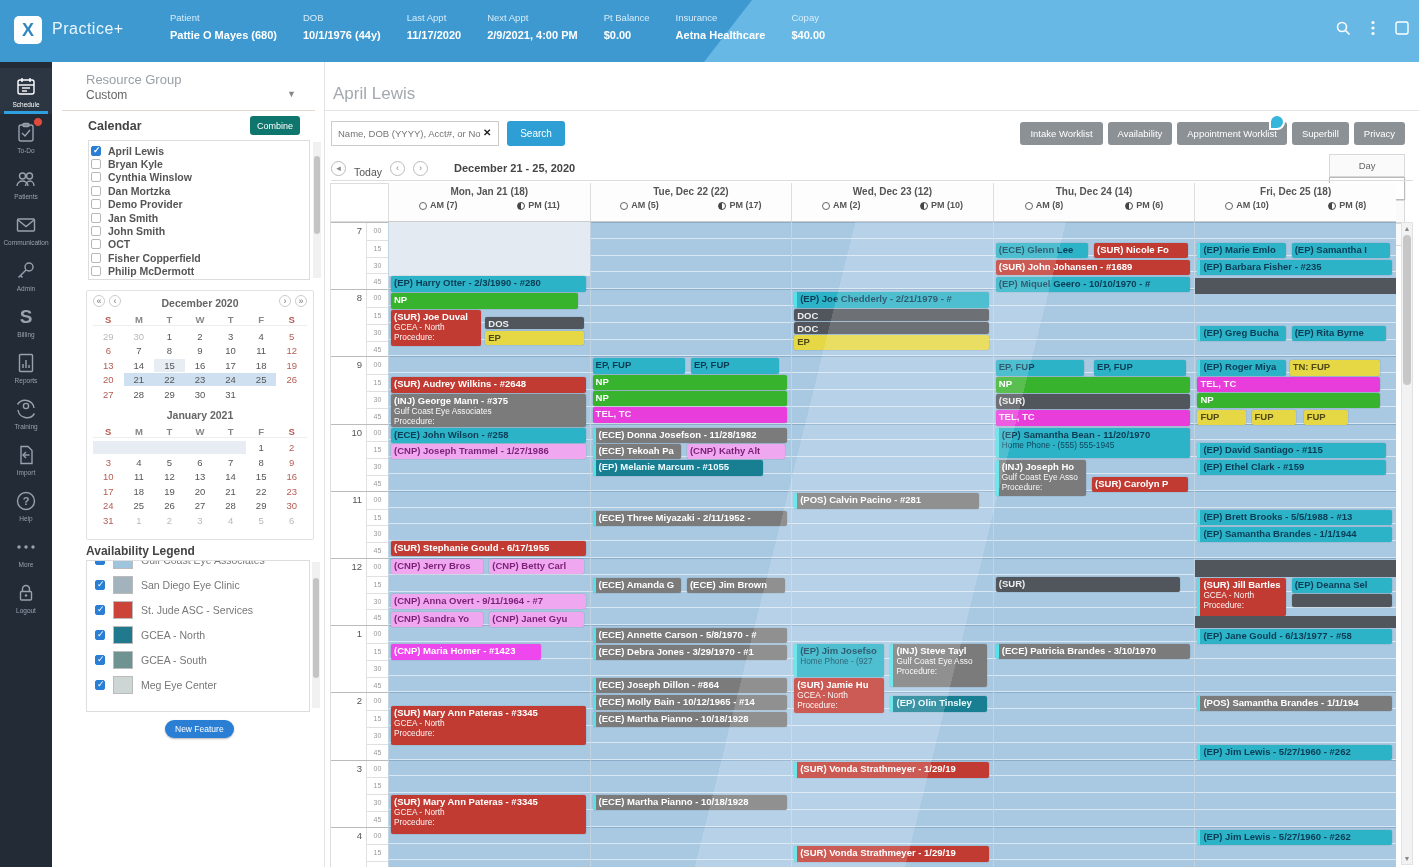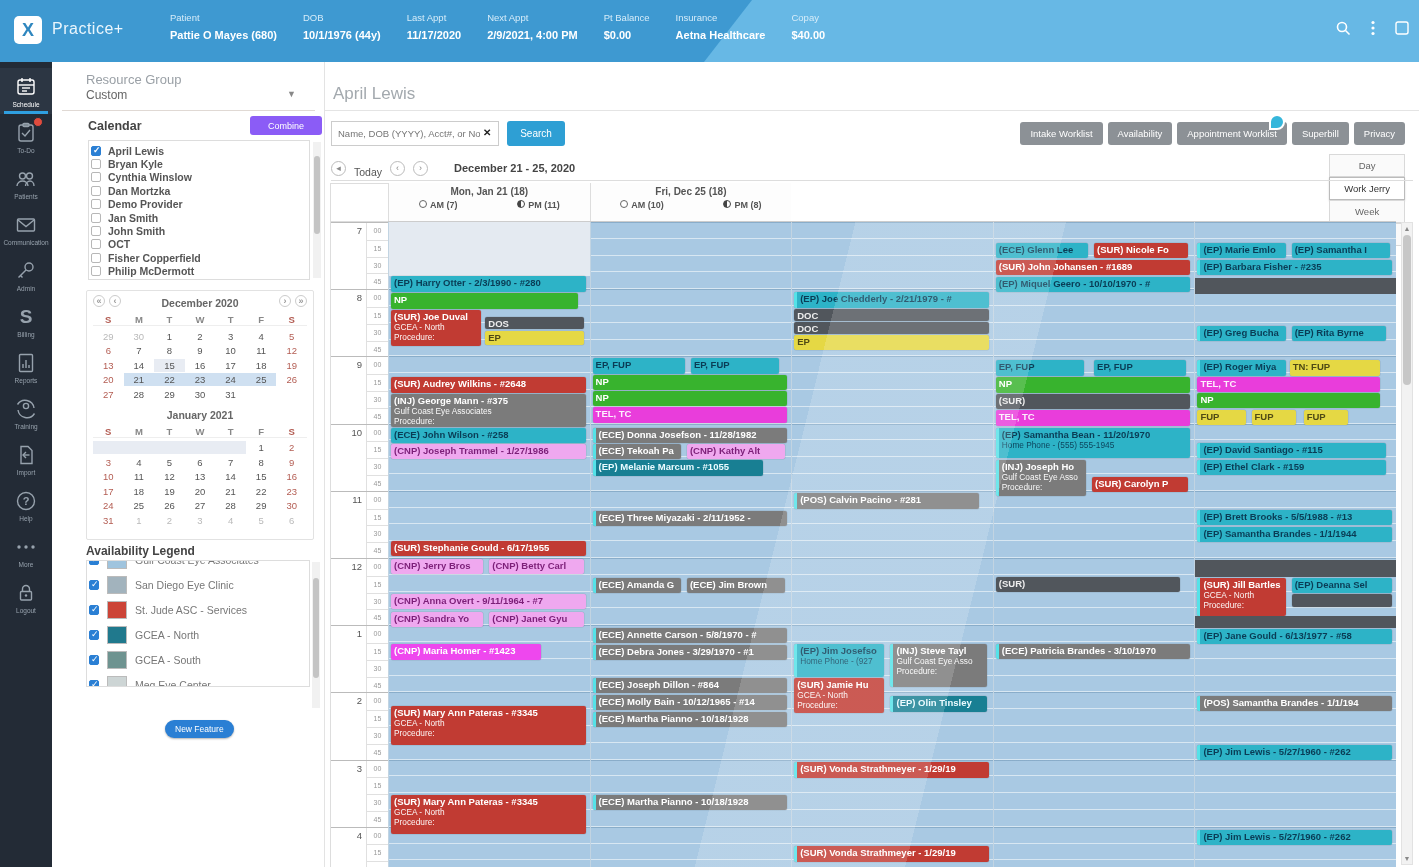--- a/index.html
+++ b/index.html
@@ -29,42 +29,42 @@
   .sb-icon svg { width:24px; height:24px; stroke:currentColor; fill:none; stroke-width:1.4; }
   .sb-badge { position:absolute; right:-5px; top:-4px; width:10px; height:10px; border-radius:50%; background:#e04b3d; border:1px solid #232b36; }
 
   
   #left-panel { position:absolute; left:52px; top:62px; width:273px; height:805px; background:#fff; border-right:1px solid #e3e3e3; font-size:11px; color:#555; }
   .rg-label { position:absolute; left:34px; top:10px; font-size:13px; color:#9aa0a6; }
   .rg-select { position:absolute; left:34px; top:26px; width:210px; font-size:12px; color:#666; }
   .rg-caret { position:absolute; right:0; top:1px; font-size:9px; color:#888; }
   .rg-divider { position:absolute; left:10px; top:48px; width:253px; border-bottom:1px solid #e0d9d4; }
   .cal-header { position:absolute; left:36px; top:57px; font-size:12.5px; font-weight:bold; color:#444; }
-  .combine-btn { position:absolute; left:198px; top:54px; width:72px; height:19px; background:#8b5cf6; color:#fff; border:none; border-radius:3px; font-size:9px; }
+  .combine-btn { position:absolute; left:198px; top:54px; width:50px; height:19px; background:#0f766e; color:#fff; border:none; border-radius:3px; font-size:9px; }
   .prov-list { position:absolute; left:36px; top:78px; width:222px; height:140px; border:1px solid #ddd; overflow:hidden; padding:3px 2px; }
   .prov-row { display:flex; align-items:center; gap:7px; height:13.4px; font-weight:bold; color:#555; font-size:10.5px; }
   .cb { width:10px; height:10px; border:1px solid #b7b7b7; border-radius:2px; background:#fff; flex:0 0 auto; }
   .cb.on { background:#2a7fd4; border-color:#2a7fd4; position:relative; }
   .cb.on::after { content:"✓"; position:absolute; left:1px; top:-2px; color:#fff; font-size:9px; }
   .prov-scroll { position:absolute; right:3px; top:80px; width:8px; height:136px; background:#f1f1f1; }
   .prov-scroll .thumb { position:absolute; left:1px; top:14px; width:6px; height:78px; background:#c4c4c4; border-radius:3px; }
   .minical-wrap { position:absolute; left:34px; top:228px; width:228px; height:250px; border:1px solid #e2e2e2; border-radius:2px; padding:4px 6px; }
   .mc-title { text-align:center; font-size:10.5px; color:#666; font-weight:bold; margin:2px 0 4px; position:relative; }
   .mc-nav { position:absolute; top:-2px; font-size:9px; color:#999; display:flex; gap:4px; }
   .mc-nav.l { left:0; } .mc-nav.r { right:0; }
   .mc-nav span { width:12px; height:12px; border:1px solid #ccc; border-radius:50%; text-align:center; line-height:11px; }
   .mc-grid { display:grid; grid-template-columns:repeat(7,1fr); row-gap:1.5px; }
   .mc-cell { text-align:center; font-size:9.5px; color:#555; height:13px; line-height:13px; }
   .mc-cell.hd { color:#888; font-weight:bold; border-bottom:1px solid #eee; margin-bottom:2px; }
   .mc-cell.hd.wkd, .mc-cell.wkd { color:#b35c52; }
   .mc-cell.mut { color:#b9b9b9; }
   .mc-cell.sel { background:#cfe0f1; }
   .mc-cell.tod { background:#e8ecf3; }
   .legend-header { position:absolute; left:34px; top:482px; font-size:12px; font-weight:bold; color:#444; }
-  .legend-list { position:absolute; left:34px; top:498px; width:224px; height:127px; border:1px solid #ddd; overflow:hidden; padding:0 2px; }
+  .legend-list { position:absolute; left:34px; top:498px; width:224px; height:152px; border:1px solid #ddd; overflow:hidden; padding:0 8px; }
   .lg-row { display:flex; align-items:center; gap:8px; height:25px; font-size:10.5px; color:#777; }
   .lg-row:first-child { margin-top:-14px; }
   .lg-swatch { width:20px; height:18px; border:1px solid #bbb; flex:0 0 auto; }
   .legend-scroll { position:absolute; right:4px; top:500px; width:8px; height:146px; background:#f1f1f1; }
   .legend-scroll .thumb { position:absolute; left:1px; top:16px; width:6px; height:100px; background:#c4c4c4; border-radius:3px; }
   .newfeat-btn { position:absolute; left:113px; top:658px; background:#2a7fd4; color:#fff; border:none; border-radius:9px; font-size:8.5px; padding:4px 10px; box-shadow:0 1px 2px rgba(0,0,0,.3); }
 
   
   #main { position:absolute; left:325px; top:62px; width:1094px; height:805px; background:#fff; }
   .main-title { position:absolute; left:8px; top:22px; font-size:17px; color:#a3a9ae; }
@@ -83,21 +83,21 @@
   .toolbar-rule { position:absolute; left:6px; top:118px; width:1082px; border-bottom:1px solid #ddd; }
   .view-toggle { position:absolute; right:14px; top:92px; display:flex;flex-direction:column; }
   .vt-btn { border:1px solid #d9d9d9; background:#fafafa; color:#666; font-size:9.5px; padding:5px 14px; }
   .vt-btn.active { background:#fff; border-color:#bbb; box-shadow:0 1px 2px rgba(0,0,0,.15); color:#333; }
 
   
   #day-headers { position:absolute; left:63px; top:121px; width:1008px; height:39px; display:flex; border-bottom:1px solid #ccc; }
   .dh-cell { width:201.6px; border-left:1px solid #ddd; text-align:center; padding-top:3px; background:#fdfdfd; }
   .dh-l1 { font-size:10px; font-weight:bold; color:#555; }
   .dh-l2 { display:flex; justify-content:space-around; margin-top:3px; font-size:9px; font-weight:bold; color:#555; }
-  .ampm { display:flex; align-items:flex-start; gap:3px; }
+  .ampm { display:flex; align-items:flex-end; gap:3px; }
   .am-ic { width:8px; height:8px; border:1.5px solid #666; border-radius:50%; background:#fff; }
   .pm-ic { width:8px; height:8px; border:1.5px solid #444; border-radius:50%; background:linear-gradient(90deg,#444 50%,#fff 50%); }
   #gutter-header { position:absolute; left:5px; top:121px; width:58px; height:39px; border:1px solid #ddd; border-right:none; background:#fff; }
 
   
   #grid { position:absolute; left:5px; top:160px; width:1078px; height:645px; overflow:hidden; }
   #time-gutter { position:absolute; left:0; top:0; width:58px; height:645px; background:#fff; border-left:1px solid #ddd; }
   .tg-hour { position:relative; height:67.2px; border-top:1px solid #bbb; }
   .tg-hnum { position:absolute; right:26px; top:2px; font-size:9.5px; color:#555; }
   .tg-mins { position:absolute; right:0; top:0; width:22px; height:100%; }
@@ -537,20 +537,59 @@
               <span class="am-ic"></span>
               <span>AM (7)</span>
             </span>
             <span class="ampm">
               <span class="pm-ic"></span>
               <span>PM (11)</span>
             </span>
           </div>
         </div>
         <div class="dh-cell">
+          <div class="dh-l1">Tue, Dec 22 (22)</div>
+          <div class="dh-l2">
+            <span class="ampm">
+              <span class="am-ic"></span>
+              <span>AM (5)</span>
+            </span>
+            <span class="ampm">
+              <span class="pm-ic"></span>
+              <span>PM (17)</span>
+            </span>
+          </div>
+        </div>
+        <div class="dh-cell">
+          <div class="dh-l1">Wed, Dec 23 (12)</div>
+          <div class="dh-l2">
+            <span class="ampm">
+              <span class="am-ic"></span>
+              <span>AM (2)</span>
+            </span>
+            <span class="ampm">
+              <span class="pm-ic"></span>
+              <span>PM (10)</span>
+            </span>
+          </div>
+        </div>
+        <div class="dh-cell">
+          <div class="dh-l1">Thu, Dec 24 (14)</div>
+          <div class="dh-l2">
+            <span class="ampm">
+              <span class="am-ic"></span>
+              <span>AM (8)</span>
+            </span>
+            <span class="ampm">
+              <span class="pm-ic"></span>
+              <span>PM (6)</span>
+            </span>
+          </div>
+        </div>
+        <div class="dh-cell">
           <div class="dh-l1">Fri, Dec 25 (18)</div>
           <div class="dh-l2">
             <span class="ampm">
               <span class="am-ic"></span>
               <span>AM (10)</span>
             </span>
             <span class="ampm">
               <span class="pm-ic"></span>
               <span>PM (8)</span>
             </span>

